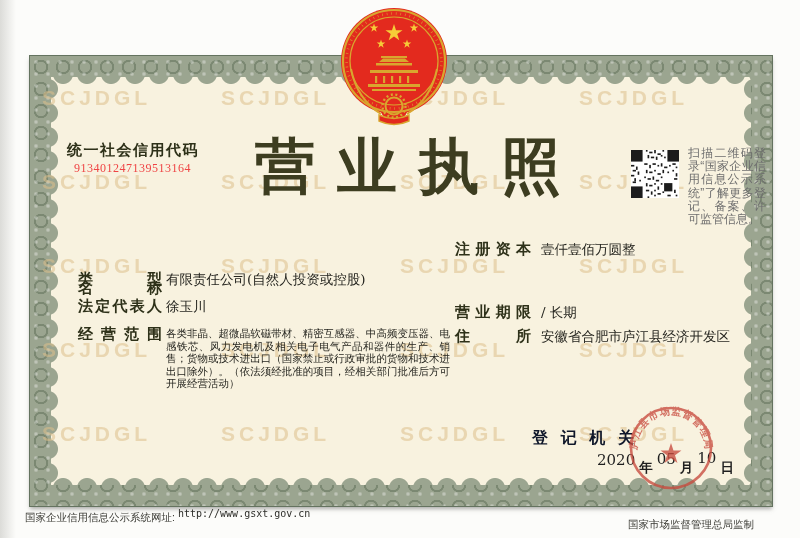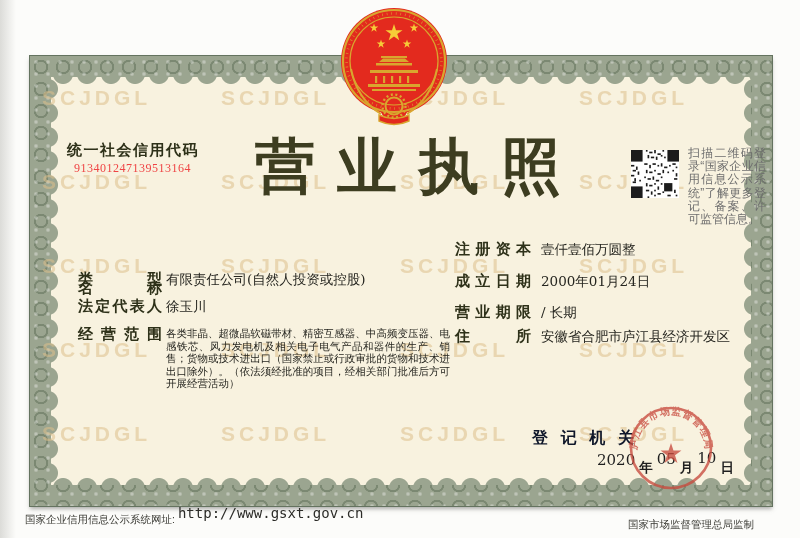--- a/index.html
+++ b/index.html
@@ -112,21 +112,21 @@
   .date-line .num{ font-size:15px; position:relative; }
   .date-line .unit{ font-size:13.5px; position:relative; top:8px; margin:0 4px; font-weight:bold; }
   .date-line .m{ top:-1px; } .date-line .d{ top:-2px; }
   .seal{ position:absolute; left:627px; top:404px; z-index:4; opacity:.78; }
   
   .footer-left{
     position:absolute; left:25px; top:511px; z-index:3; display:flex; align-items:flex-end;
     font-size:10.5px; color:#3a3a34;
   }
   .footer-left .url{
-    font-family:"DejaVu Sans Mono", monospace; font-size:14px;
+    font-family:"DejaVu Sans Mono", monospace; font-size:10px;
     position:relative; top:-6px; margin-left:3px; color:#2c2c28;
   }
   .footer-right{
     position:absolute; right:46px; top:518px; z-index:3;
     font-size:10.5px; color:#3a3a34;
   }
   .emblem{ position:absolute; left:339px; top:3px; z-index:5; }
 </style>
 </head>
 <body>
@@ -292,24 +292,20 @@
   </div>
   <div class="row r-scope">
     <span class="lbl lbl-l">经营范围</span>
     <span class="val val-scope">各类非晶、超微晶软磁带材、精密互感器、中高频变压器、电感铁芯、风力发电机及相关电子电气产品和器件的生产、销售；货物或技术进出口（国家禁止或行政审批的货物和技术进出口除外）。（依法须经批准的项目，经相关部门批准后方可开展经营活动）</span>
   </div>
 
   <div class="row r-cap">
     <span class="lbl lbl-r">注册资本</span>
     <span class="val">壹仟壹佰万圆整</span>
   </div>
-  <div class="row r-est">
-    <span class="lbl lbl-r">成立日期</span>
-    <span class="val">2000年01月24日</span>
-  </div>
   <div class="row r-term">
     <span class="lbl lbl-r">营业期限</span>
     <span class="val">/ 长期</span>
   </div>
   <div class="row r-addr">
     <span class="lbl lbl-r">住所</span>
     <span class="val">安徽省合肥市庐江县经济开发区</span>
   </div>
 
   <div class="reg-label">登记机关</div>

